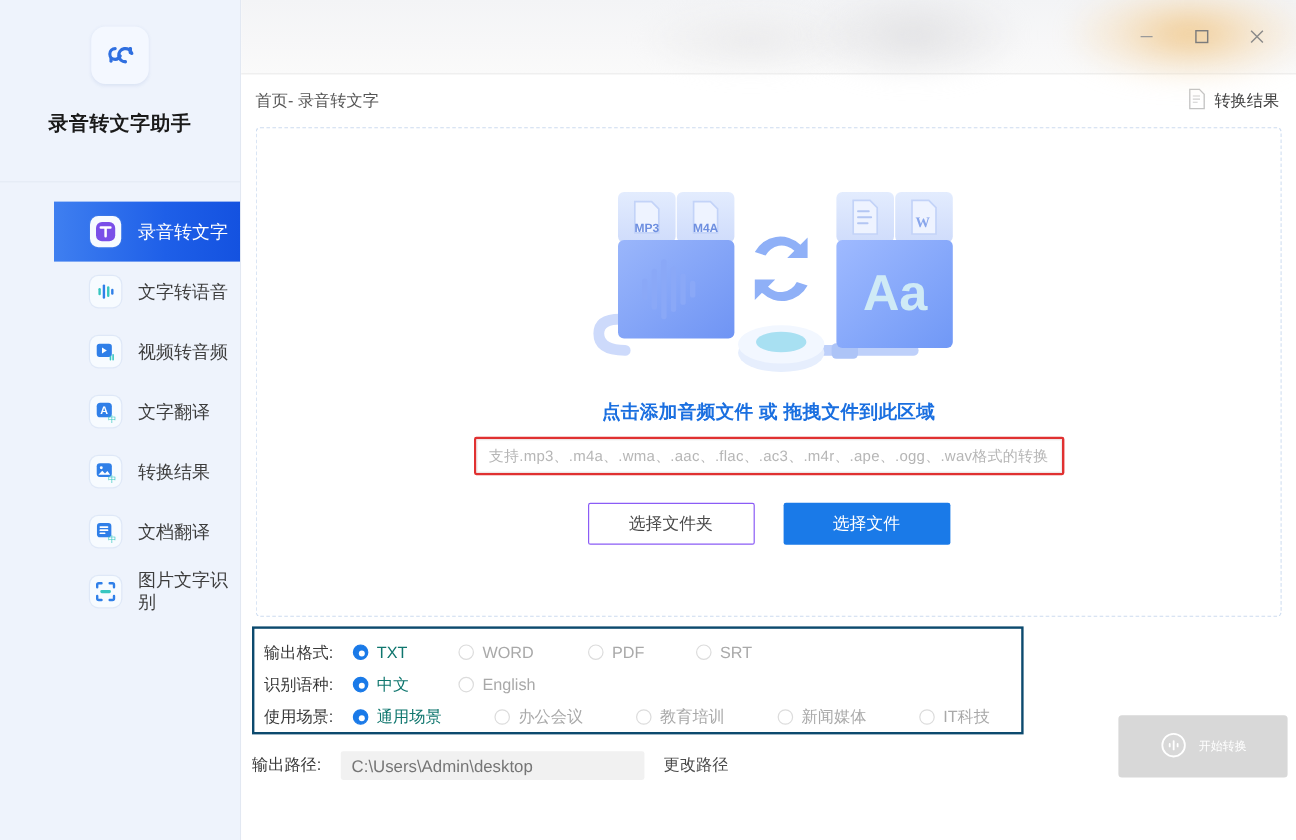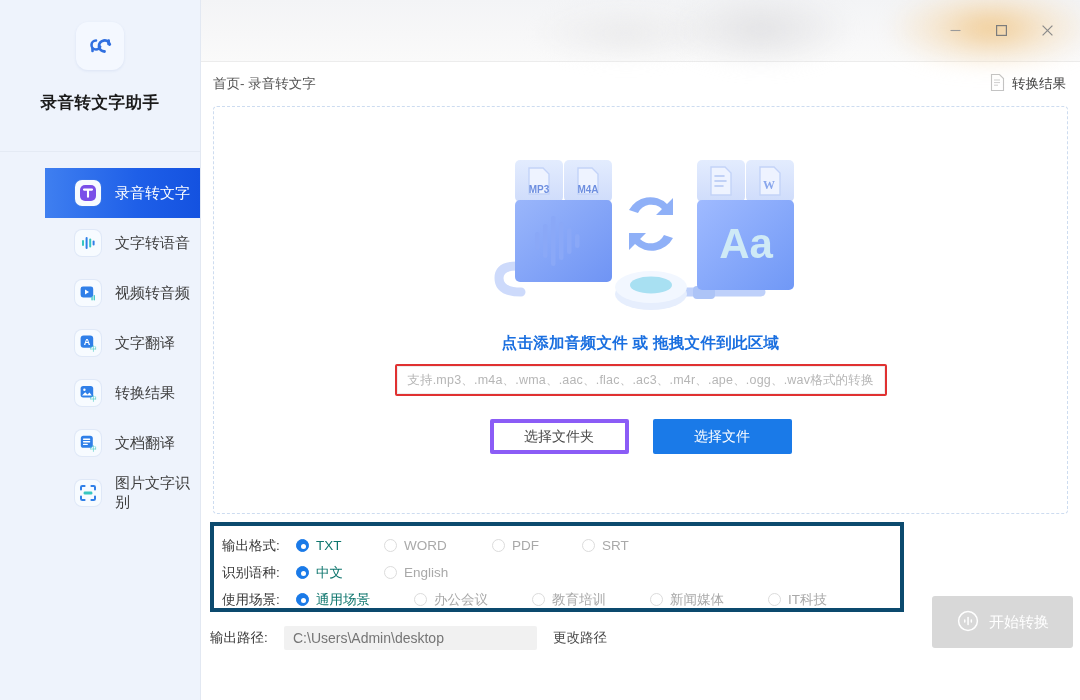--- a/index.html
+++ b/index.html
@@ -102,37 +102,37 @@
     border:2px solid #e03131; border-radius:2px;
     display:flex; align-items:center; justify-content:center;
   }
   .hintbox{
     width:100%; height:100%; border:1px solid #ededed;
     display:flex;align-items:center;justify-content:center;
     font-size:12.5px;color:#b6b6b6; letter-spacing:.2px;
   }
   .dz-actions{ margin-top:23px; display:flex; gap:24px; }
   .btn-ghost{
-    width:139px;height:35px;border:4px solid #8b5cf6;border-radius:2px;background:#fff;
+    width:139px;height:35px;border:1px solid #8b5cf6;border-radius:2px;background:#fff;
     color:#4a4a4a;font-size:14px;cursor:pointer;
     display:flex;align-items:center;justify-content:center;
     font-family:inherit;
   }
   .btn-primary{
     width:139px;height:35px;border:none;border-radius:2px;background:#1a7ae8;
     color:#fff;font-size:14px;cursor:pointer;
     display:flex;align-items:center;justify-content:center;
     font-family:inherit;
   }
 
   
   .optzone{ position:relative; flex:1; }
   .optbox{
-    position:absolute; left:9px; top:8px; width:694px; height:90px;
-    border:4px solid #0c4a6e;
+    position:absolute; left:9px; top:8px; width:643px; height:90px;
+    border:2px solid #0c4a6e;
     padding:6px 0 0 8px;
   }
   .optrow{ height:27px; display:flex; align-items:center; font-size:13.5px; }
   .optlabel{ width:74px; color:#3a3a3a; flex:0 0 74px;}
   .radio{ display:flex; align-items:center; gap:7px; cursor:pointer; }
   .dot{
     width:13px;height:13px;border-radius:50%;border:1px solid #c6c6c6;background:#fff;
     flex:0 0 13px; position:relative;
   }
   .radio.on .dot{ border-color:#1a7ae8; background:#1a7ae8; }
@@ -152,21 +152,21 @@
   .pathlabel{ width:74px; flex:0 0 74px; color:#3a3a3a;}
   .pathinput{
     width:253px;height:24px;background:#f1f1f1;border:none;border-radius:2px;
     color:#b8b8b8;font-size:14px;padding:0 9px;font-family:inherit;
   }
   .pathchange{ margin-left:16px; color:#4a4a4a; cursor:pointer; }
 
   .startbtn{
     position:absolute; right:7px; top:82px;
     width:141px;height:52px;background:#d8d8d8;border:none;border-radius:3px;
-    color:#fff;font-size:15px;cursor:default;
+    color:#fff;font-size:10px;cursor:default;
     display:flex;align-items:center;justify-content:center;gap:9px;
     font-family:inherit;
   }
 </style>
 </head>
 <body>
 
 <div class="app">
 
   <aside class="sidebar">

